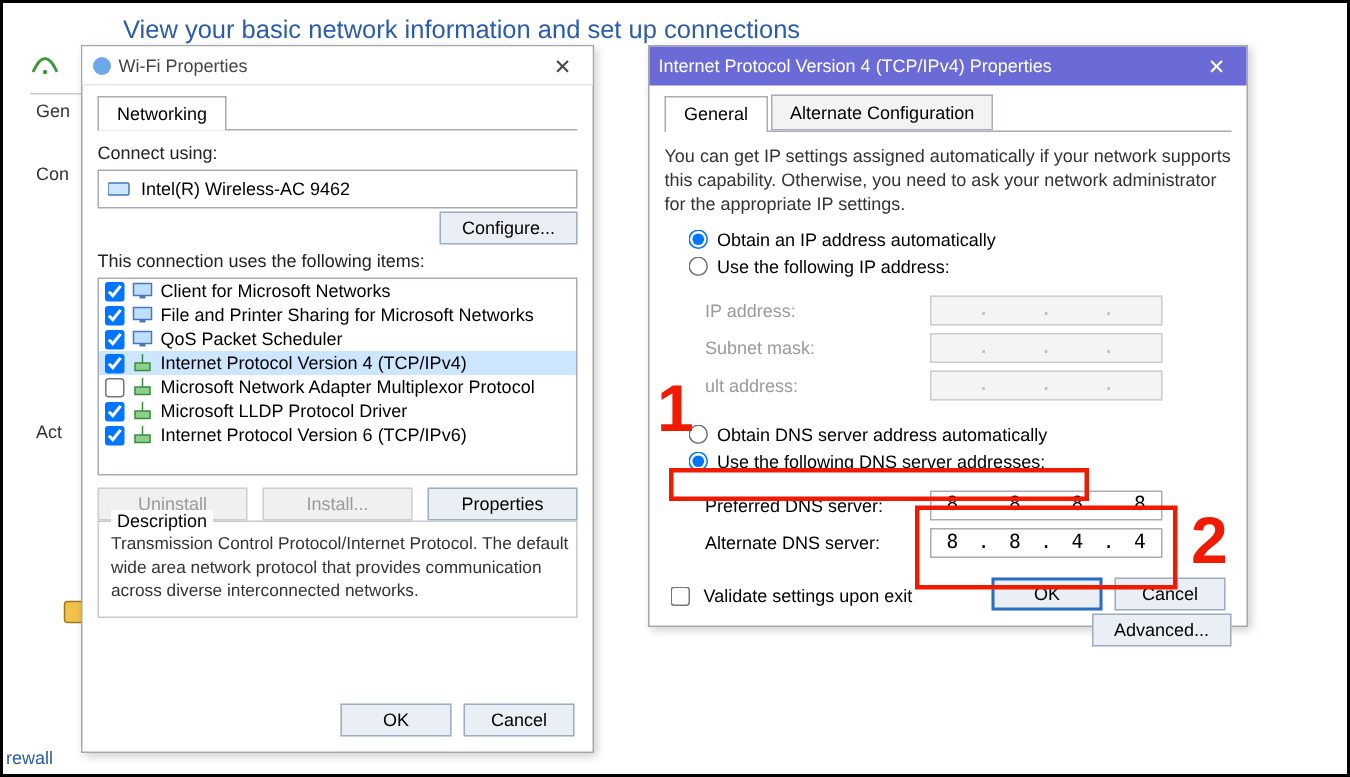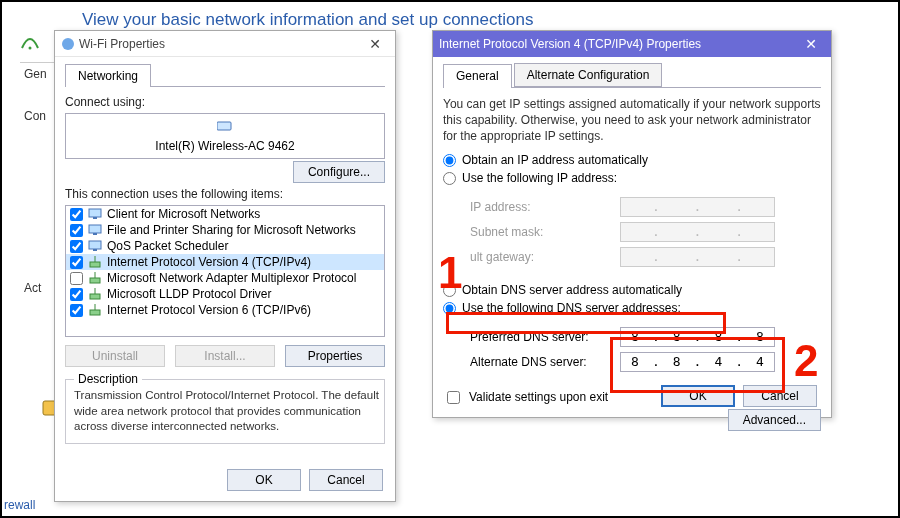--- a/index.html
+++ b/index.html
@@ -97,21 +97,20 @@
   }
 
   .label { font-size: 12px; color: #222; margin-bottom: 4px; display:block; }
   .adapter-box {
     border: 1px solid #aab;
     padding: 5px 6px;
     display: flex;
     align-items: center;
     gap: 6px;
     margin-bottom: 6px;
-    flex-direction: column;
   }
   .btn {
     background: #eaeef5;
     border: 1px solid #a0acc2;
     padding: 3px 14px;
     font-size: 12px;
     min-width: 74px;
     text-align: center;
     cursor: default;
   }
@@ -140,21 +139,21 @@
   .item-row input[type=checkbox] { margin: 0; }
   .item-row.selected { background: #cde6ff; }
   .ico { width: 16px; height: 14px; display:inline-flex; align-items:center; justify-content:center; }
 
   .btn-row { display:flex; gap:10px; margin-top:8px; }
   .btn-row .btn { flex:1; }
 
   .groupbox {
     border: 1px solid #c9c9d1;
     padding: 8px 4px 8px 8px;
-    margin-top: 12px;
+    margin-top: 0;
     position: relative;
   }
   .groupbox .legend {
     position: absolute;
     top: -8px; left: 8px;
     background: #fff;
     padding: 0 4px;
     font-size: 12px;
   }
   .desc-text { font-size: 11.5px; color: #333; line-height: 1.35; }
@@ -171,22 +170,22 @@
     width: 400px; height: 388px;
   }
   .ipv4-dialog .titlebar {
     background: #6a6bd6;
     color: #fff;
   }
   .ipv4-dialog .titlebar .close { color:#fff; }
   .help-text { font-size: 12px; color: #333; line-height: 1.35; margin-bottom: 8px; }
 
   .radio-row {
-    display:flex; align-items:flex-end; gap:6px; font-size:12px;
-    margin: 4px 0;
+    display:flex; align-items:flex-start; gap:6px; font-size:12px;
+    margin: 4px 16px;
   }
   .radio-row input { margin:0; }
 
   .indent-block { border: 1px solid transparent; padding: 2px 0 0 10px; }
   .disabled-block .lbl, .disabled-block .ipinput { color:#9a9a9a; }
 
   .field-row {
     display:flex; align-items:center; margin: 5px 16px;
   }
   .field-row .lbl { width: 150px; font-size:12px; }
@@ -410,21 +409,21 @@
             <span class="oct"></span>
             <span class="dot">.</span>
             <span class="oct"></span>
             <span class="dot">.</span>
             <span class="oct"></span>
             <span class="dot">.</span>
             <span class="oct"></span>
           </span>
       </div>
       <div class="field-row">
-        <span class="lbl">ult gateway:</span>
+        <span class="lbl">ult address:</span>
         <span class="ipinput disabled">
             <span class="oct"></span>
             <span class="dot">.</span>
             <span class="oct"></span>
             <span class="dot">.</span>
             <span class="oct"></span>
             <span class="dot">.</span>
             <span class="oct"></span>
           </span>
       </div>

